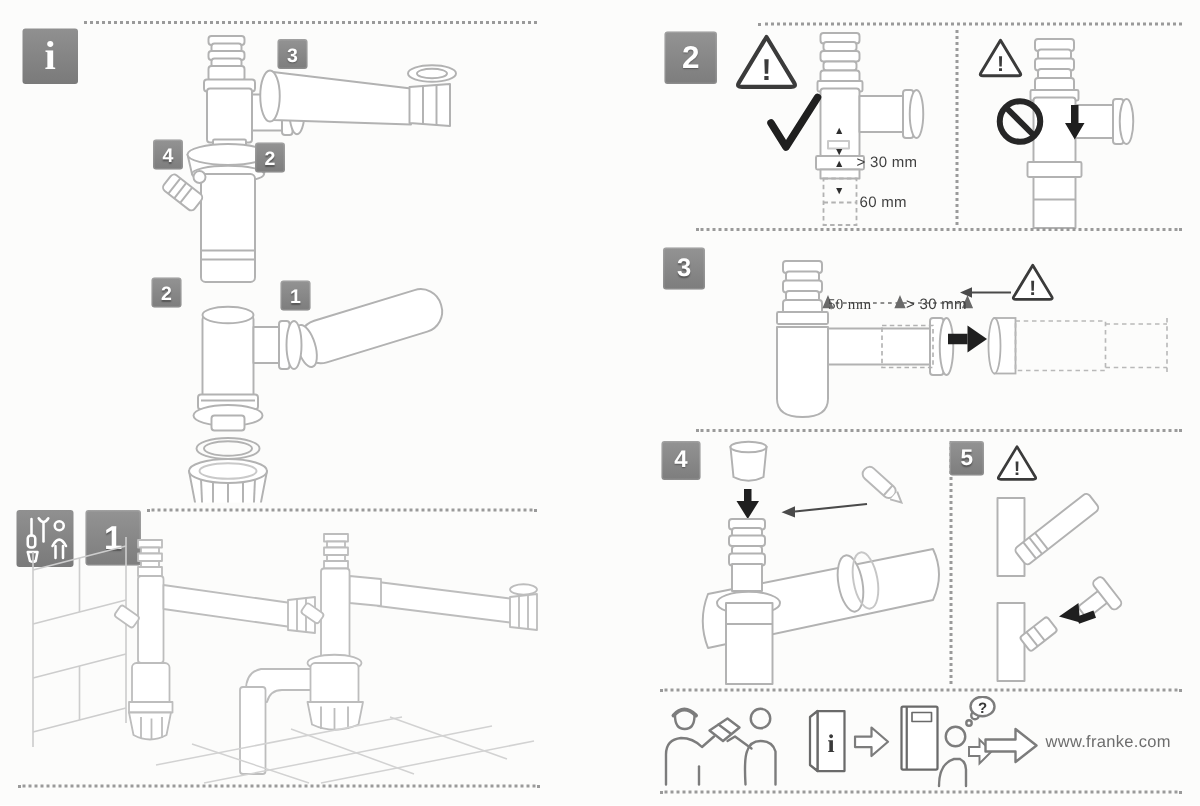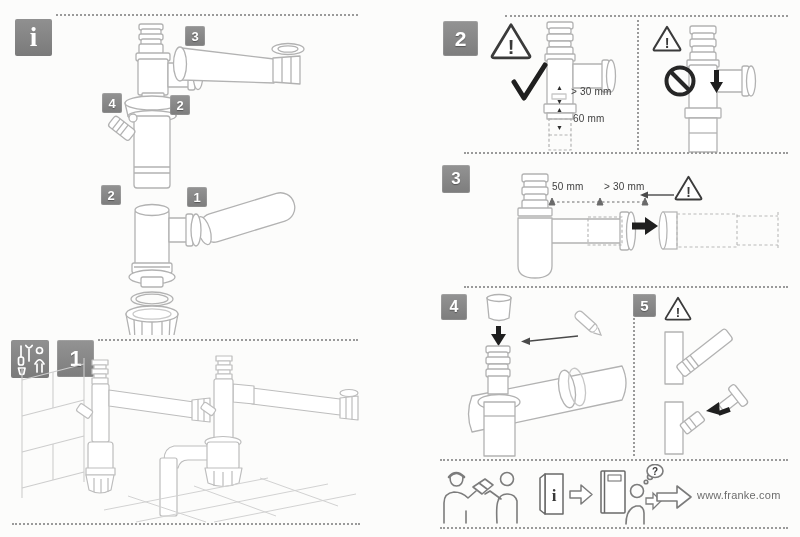--- a/index.html
+++ b/index.html
@@ -10,21 +10,21 @@
   .dot-h{border-top:2px dotted #9a9a9a;height:0;}
   .dot-v{border-left:2px dotted #9a9a9a;width:0;}
   
   .badge{display:flex;align-items:center;justify-content:center;
          background:linear-gradient(#939393,#7d7d7d);color:#fff;font-weight:bold;
          text-shadow:0 1px 1px rgba(0,0,0,.35);border-radius:2px;
          box-shadow:inset 0 0 0 1px rgba(255,255,255,.12);}
   .sq-icon{display:flex;align-items:center;justify-content:center;
          background:linear-gradient(#909090,#7a7a7a);color:#fff;border-radius:2px;}
   .info-glyph{font-family:"Liberation Serif",serif;font-weight:bold;font-size:27px;line-height:1;}
-  .dim{font-size:10px;color:#3f3f3f;white-space:nowrap;letter-spacing:.2px;}
+  .dim{font-size:10px;color:#3f3f3f;white-space:nowrap;letter-spacing:.2px;margin-top:17px;}
   .dim-ar{font-size:7px;color:#2e2e2e;line-height:1;}
   .url{font-size:11px;color:#6d6d6d;letter-spacing:.2px;}
   svg{display:block;}
 </style>
 </head>
 <body>
 
 <div id="page">
 
   <svg width="0" height="0" class="abs" aria-hidden="true">
@@ -312,21 +312,21 @@
       <rect x="203" y="50" width="14" height="37"></rect>
       <ellipse cx="203" cy="68.5" rx="4" ry="18.5"></ellipse>
     </g>
     <g fill="none" stroke="#b9b9b9" stroke-width="1.1" stroke-dasharray="3 2.5">
       <rect x="217" y="52" width="60" height="33"></rect>
       <line x1="277" y1="54" x2="318" y2="54"></line>
       <line x1="277" y1="83" x2="318" y2="83"></line>
       <line x1="318" y1="50" x2="318" y2="87"></line>
     </g>
   </svg>
-  <span class="abs dim" style="left:552px;top:181px;">50 mm</span>
+  <span class="abs dim" style="left:552px;top:181px;font-family:Liberation Serif, serif;">50 mm</span>
   <span class="abs dim" style="left:604px;top:181px;">&gt; 30 mm</span>
 
   <div class="abs dot-h" style="left:464px;top:286px;width:324px;"></div>
 
   <div class="abs badge" style="left:441px;top:294px;width:26px;height:26px;font-size:16px;">4</div>
 
   <svg class="abs" style="left:460px;top:290px;" width="172" height="168" viewBox="0 0 172 168">
 
     <g fill="#ffffff" stroke="#b2b2b2" stroke-width="1.3" stroke-linejoin="round">
       <path d="M12 106 L162 76 Q170 93 162 110 L12 142 Q5 124 12 106 Z"></path>

